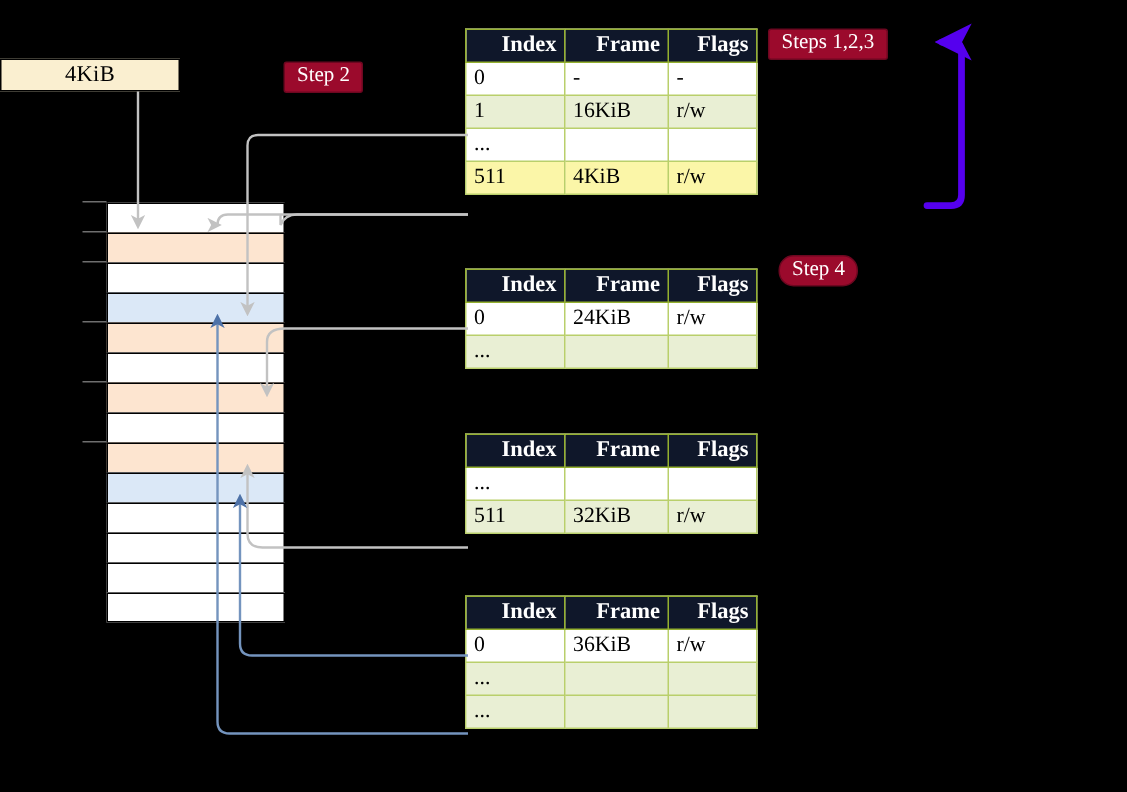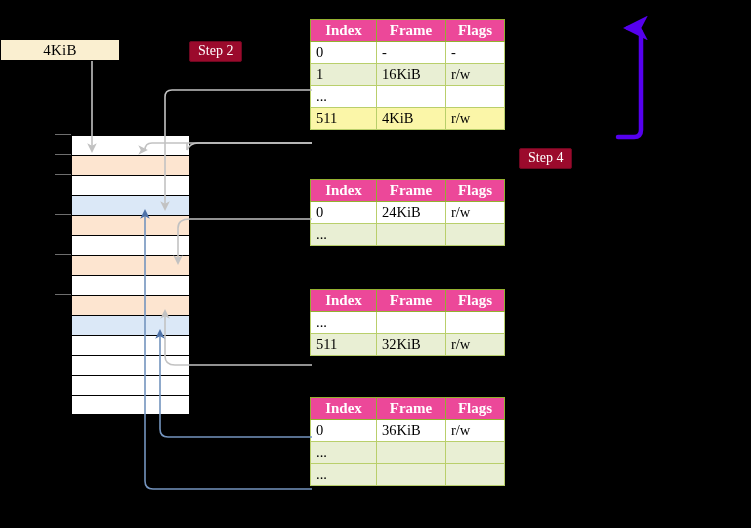--- a/index.html
+++ b/index.html
@@ -15,38 +15,38 @@
 
   
   .badge{position:absolute;display:flex;align-items:center;justify-content:center;
          color:#fff;font-size:14px;padding:2px 8px 3px;box-sizing:border-box;
          border-radius:2px;white-space:nowrap;line-height:1;}
   .badge.red{background:#9B0A2C;border:1px solid #6d0720;}
   .badge.blue{background:#5500EE;border:1px solid #3c00aa;}
   #badge-step0{left:189px;top:41px;}
   #badge-steps123{left:512px;top:19px;}
   #badge-steps1234{left:650px;top:18px;}
-  #badge-step4{left:519px;top:148px;}
+  #badge-step4{left:519px;top:170px;border-radius:10px;}
 
   
   #memcol{position:absolute;left:71px;top:135px;width:119px;height:280px;}
   .mrow{position:relative;width:119px;height:20px;box-sizing:border-box;
         border-top:1.4px solid #000;border-left:1.4px solid #000;border-right:1.4px solid #000;}
   .mrow:last-child{border-bottom:1.4px solid #000;}
   .mrow.white{background:#FFFFFF;}
   .mrow.peach{background:#FDE5D0;}
   .mrow.blue{background:#DBE8F7;}
   
   .tick{position:absolute;width:16px;height:0;border-top:1.6px solid #6e6e6e;}
 
   
   .ptable{position:absolute;border-collapse:collapse;
           font-size:14.5px;background:#fff;}
-  .ptable th{background:#ec4899;color:#ffffff;font-weight:bold;
-             text-align:center;padding:2px 5px;border:1px solid #94b02f;
+  .ptable th{background:#0f172a;color:#ffffff;font-weight:bold;
+             text-align:right;padding:2px 5px;border:1px solid #94b02f;
              font-size:15px;margin-top:40px;}
   .ptable td{padding:2px 5px;border:1px solid #B9CF6B;height:17px;
              vertical-align:middle;}
   .ptable tr.alt td{background:#E9EFD4;}
   .ptable tr.plain td{background:#FFFFFF;}
   .hl{background:#FBF6A8 !important;box-shadow:none;}
   td.c-index{width:55px;}
   td.c-frame{width:58px;}
   td.c-flags{width:48px;}
   th.c-index{width:55px;}
@@ -65,20 +65,21 @@
 </head>
 <body>
 
 <div id="stage">
 
   <div class="kib-box" id="kib-box">
     <span>4KiB</span>
   </div>
 
   <div class="badge red" id="badge-step0">Step 2</div>
+  <div class="badge red" id="badge-steps123">Steps 1,2,3</div>
   <div class="badge red" id="badge-step4">Step 4</div>
 
   <div id="memcol">
     <div class="mrow white"></div>
     <div class="mrow peach"></div>
     <div class="mrow white"></div>
     <div class="mrow blue"></div>
     <div class="mrow peach"></div>
     <div class="mrow white"></div>
     <div class="mrow peach"></div>

